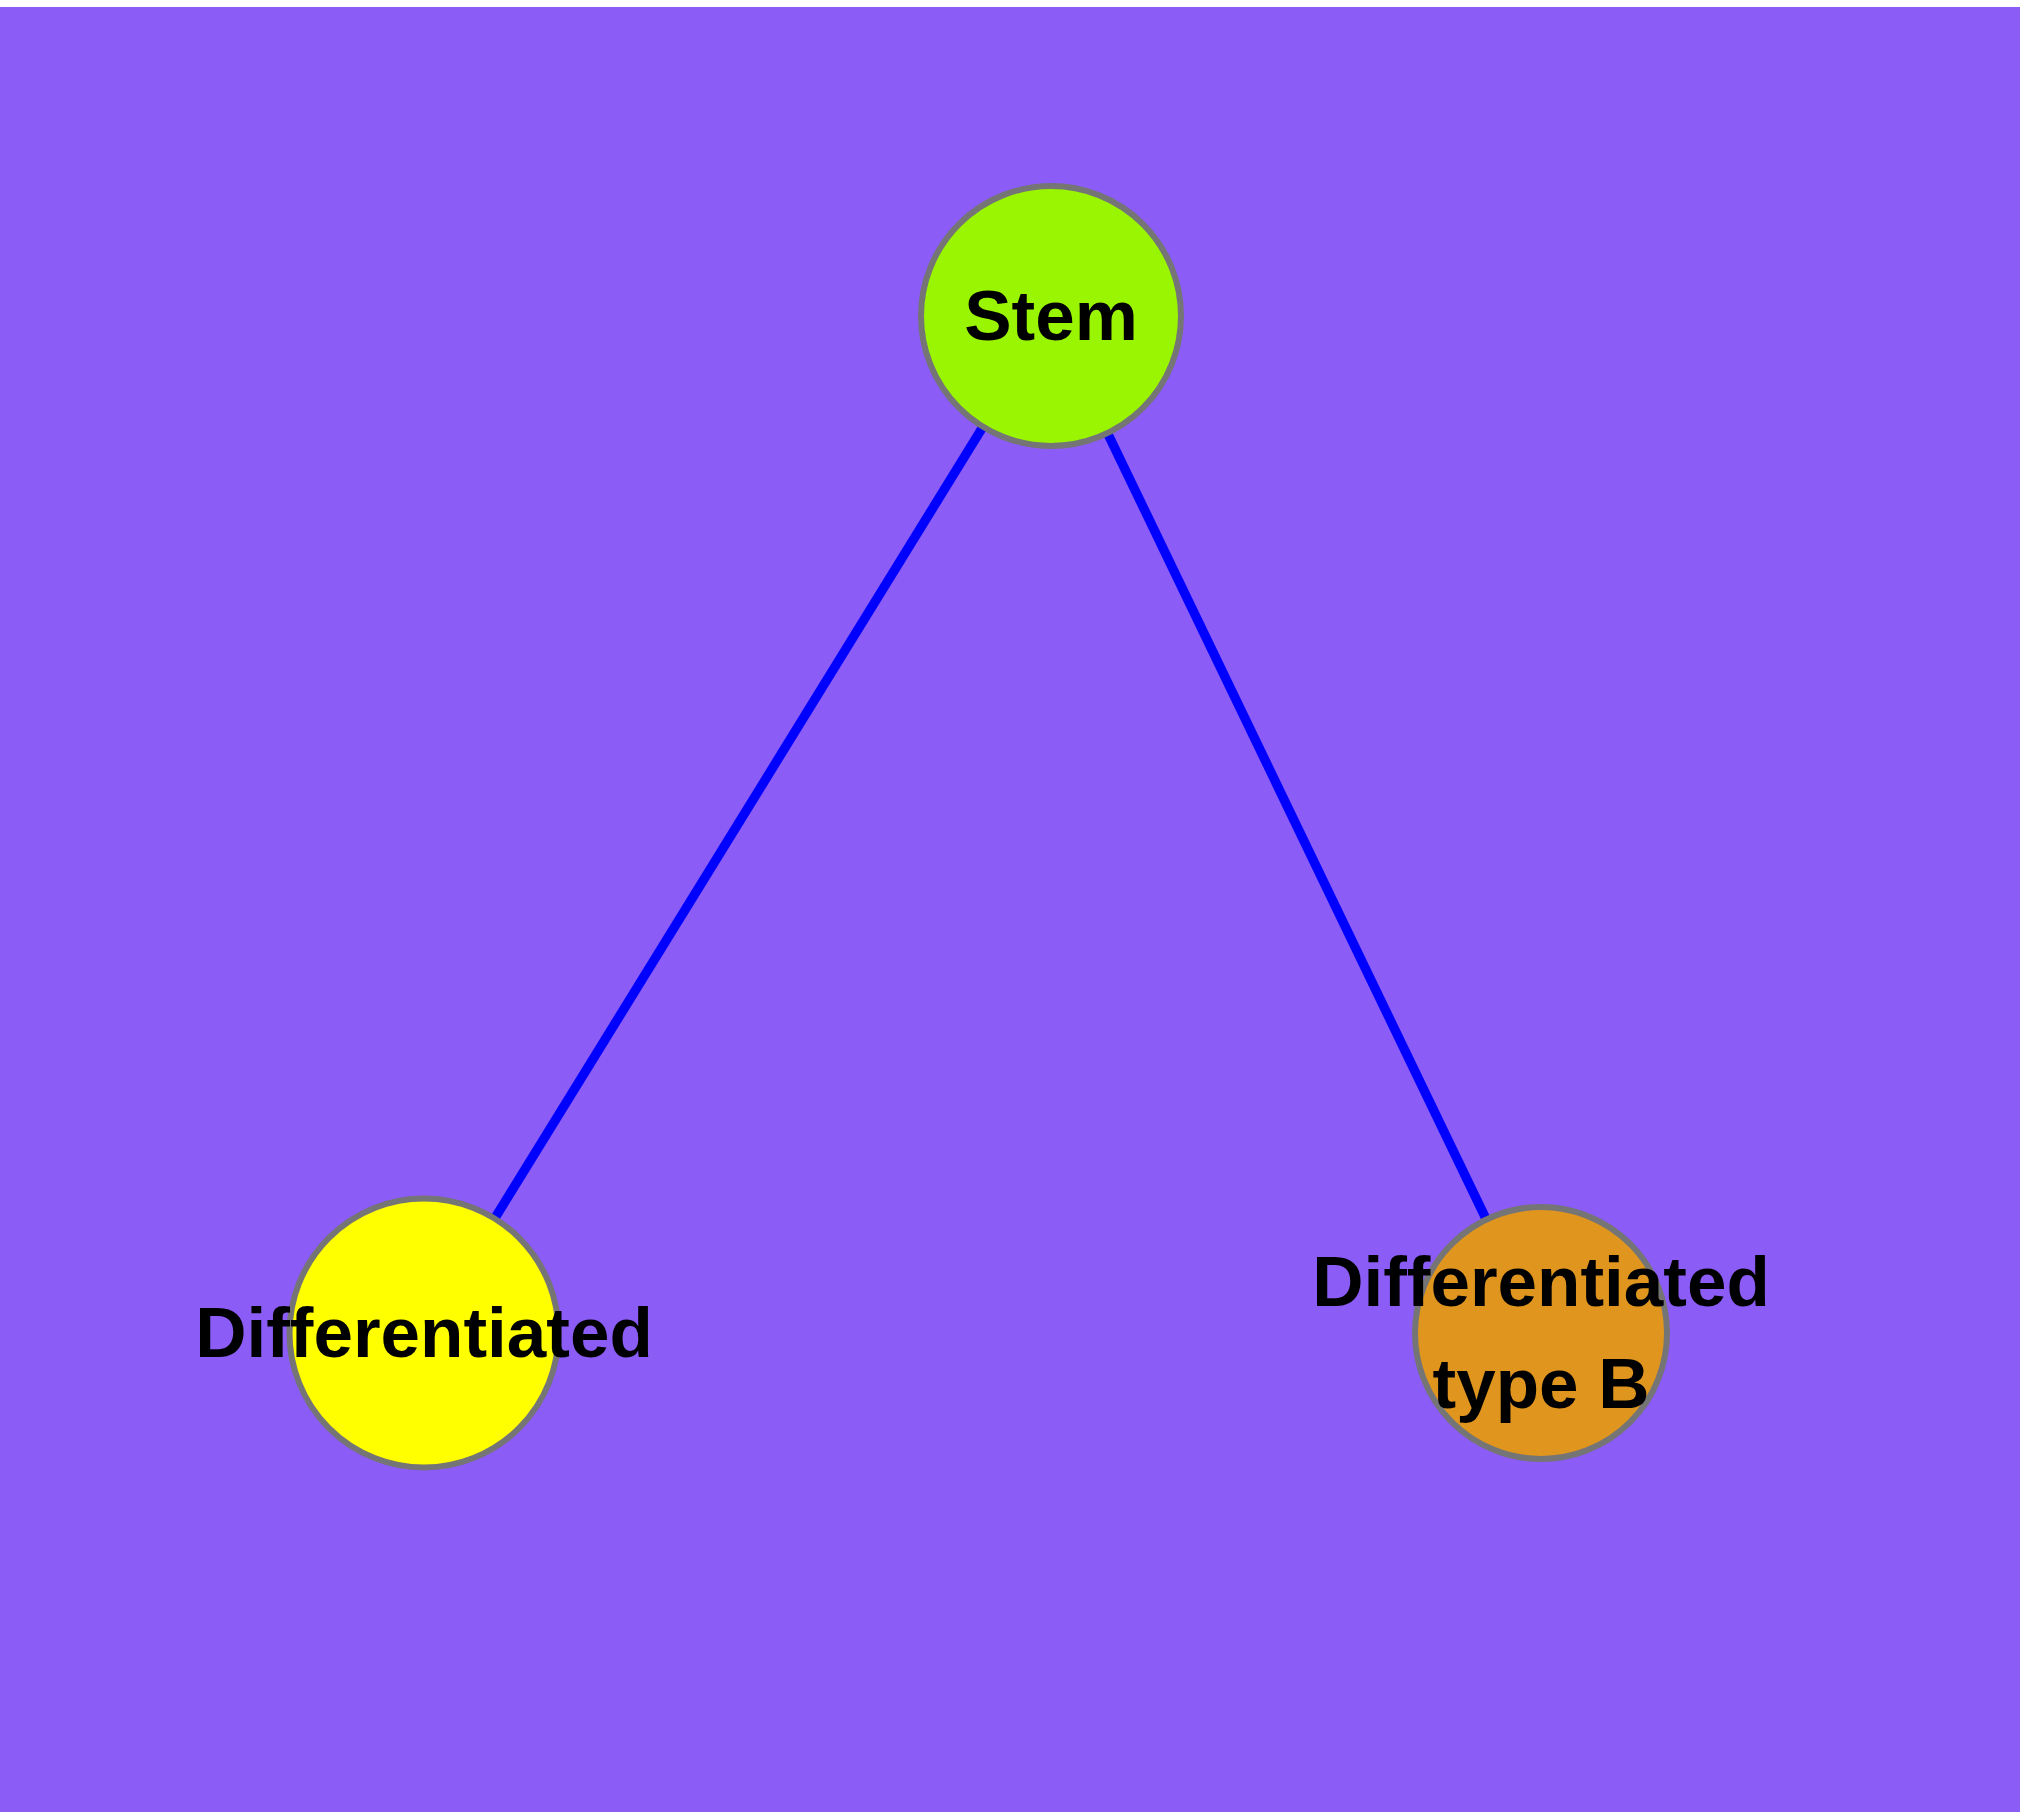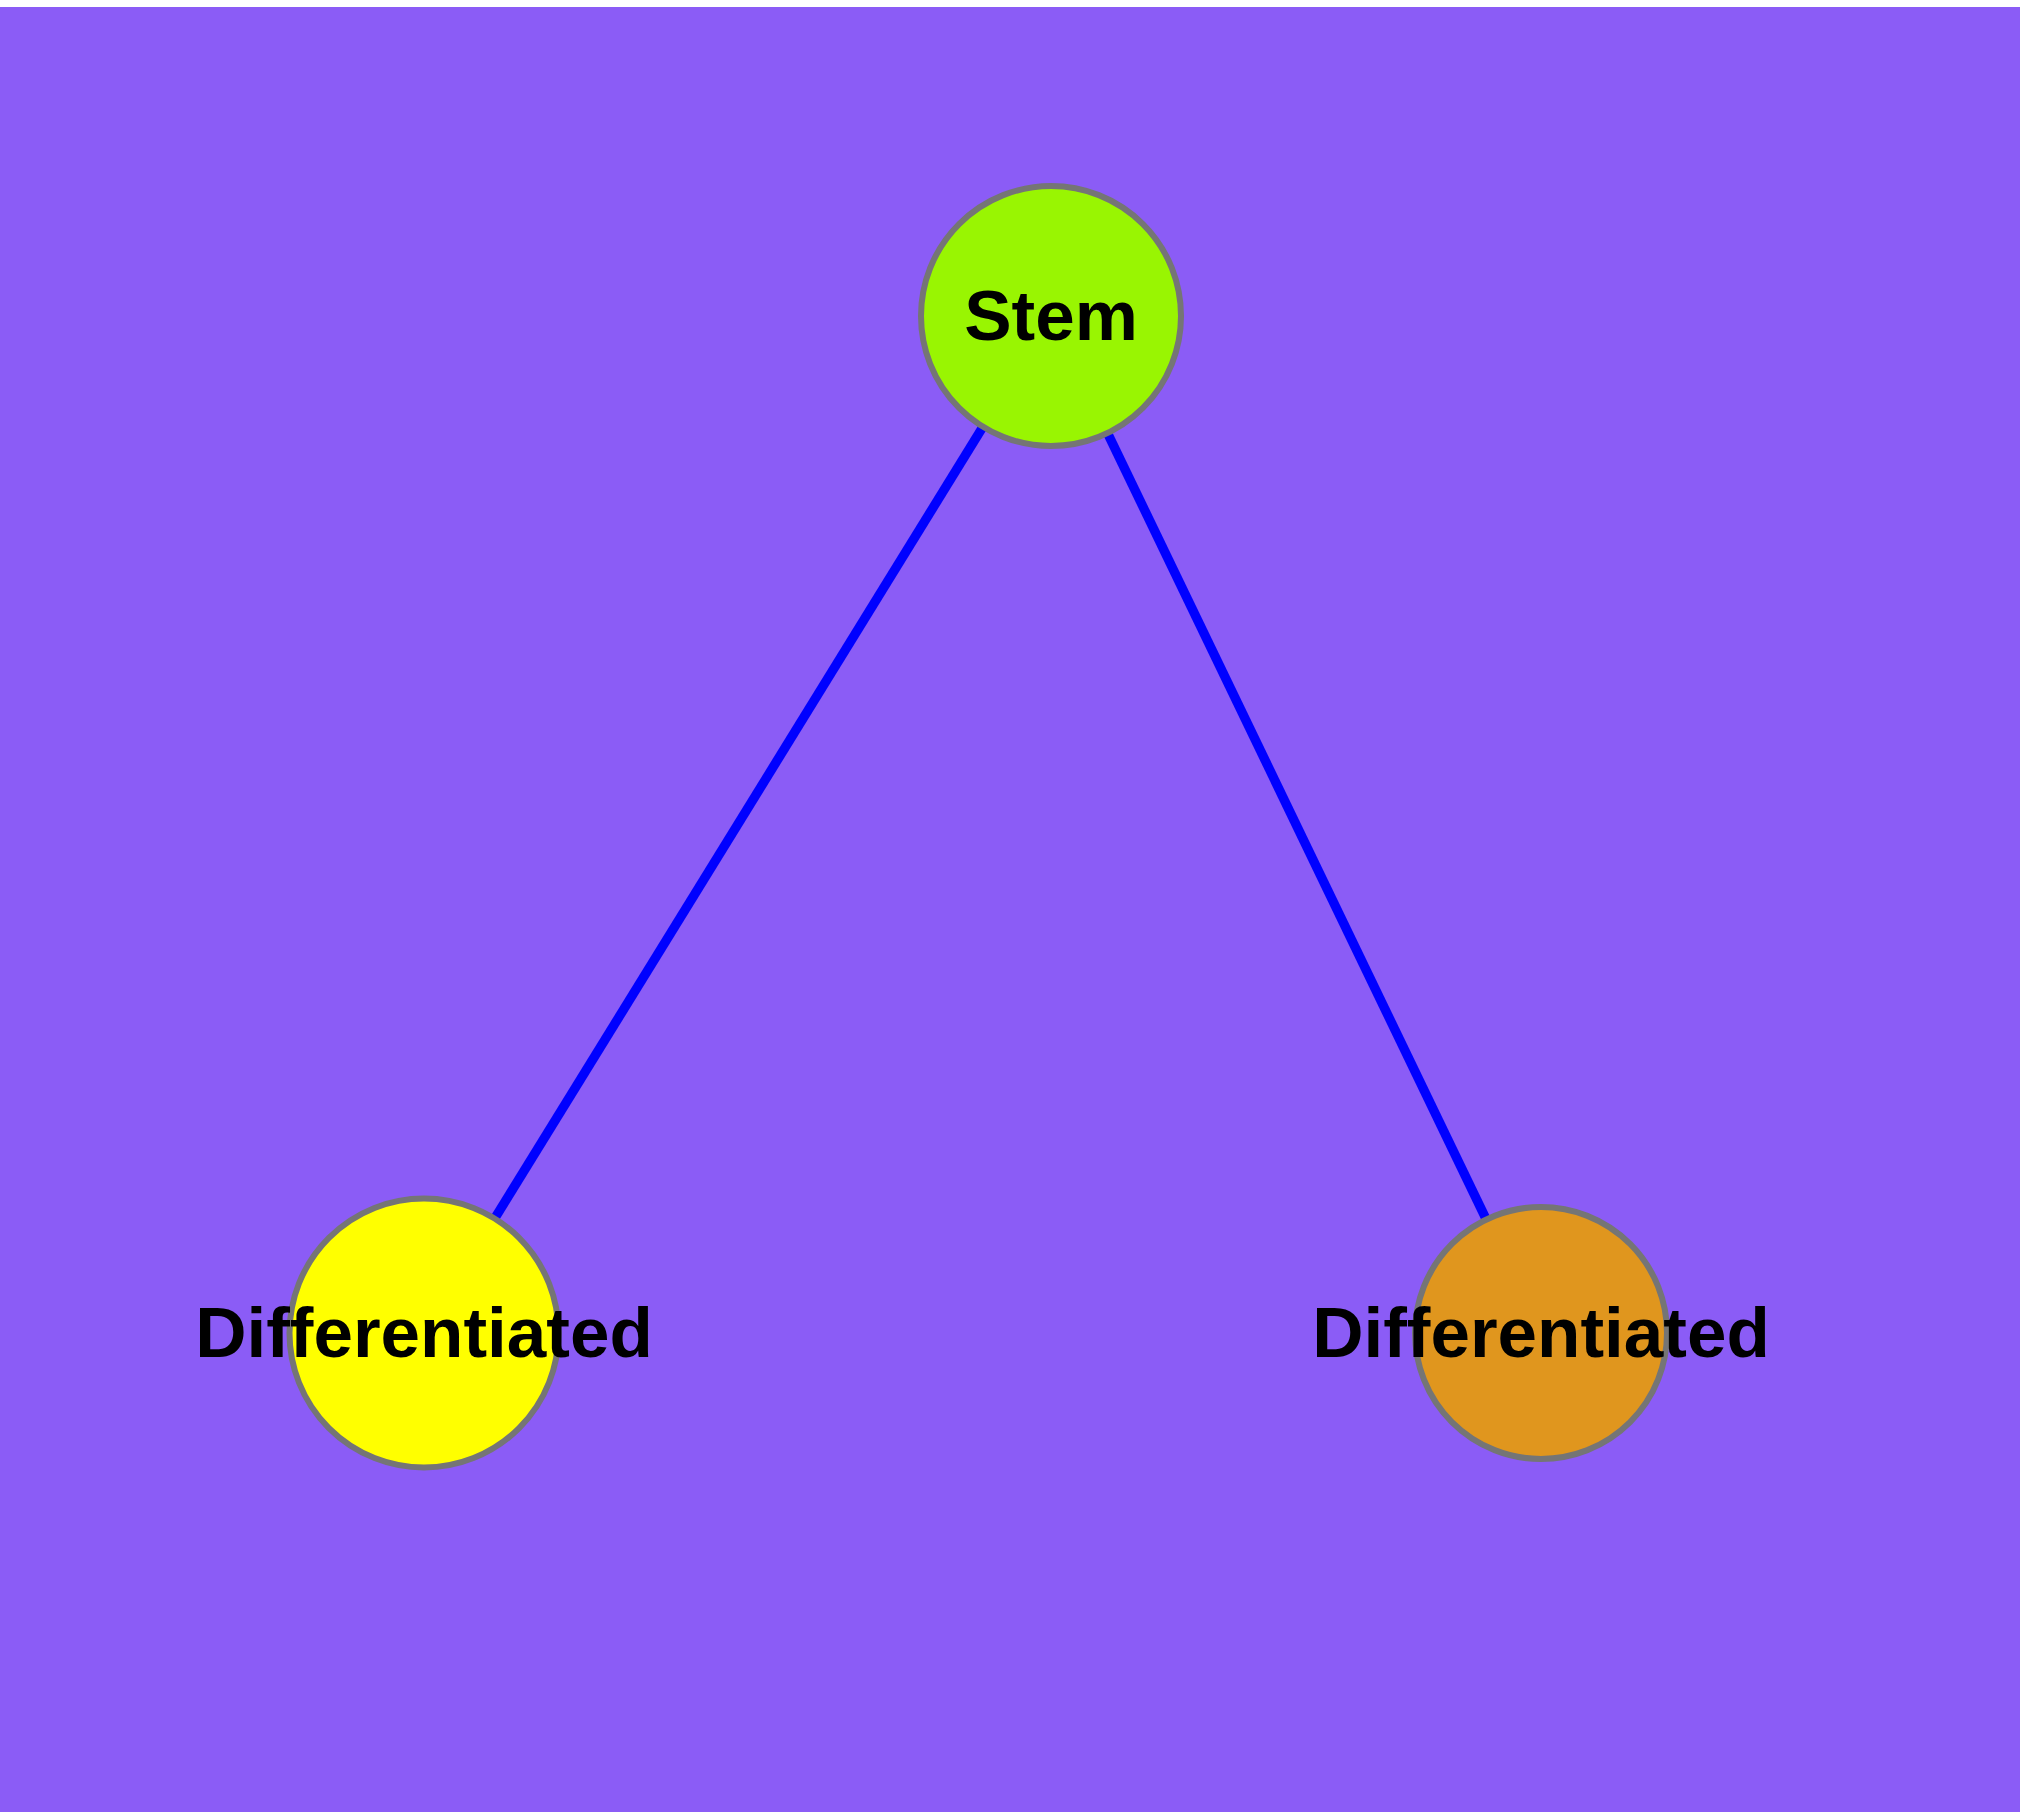--- a/index.html
+++ b/index.html
@@ -75,16 +75,17 @@
   <div id="label-stem" class="node-label" style="color: rgb(0, 0, 0);">
     <span class="label-line">Stem</span>
   </div>
 
   <div id="label-type-a" class="node-label" style="color: rgb(0, 0, 0);">
     <span class="label-line">Differentiated</span>
   </div>
 
   <div id="label-type-b" class="node-label" style="color: rgb(0, 0, 0);">
     <span class="label-line">Differentiated</span>
+    <span class="label-line">type B</span>
   </div>
 
 </div>
 
 
 </body></html>

